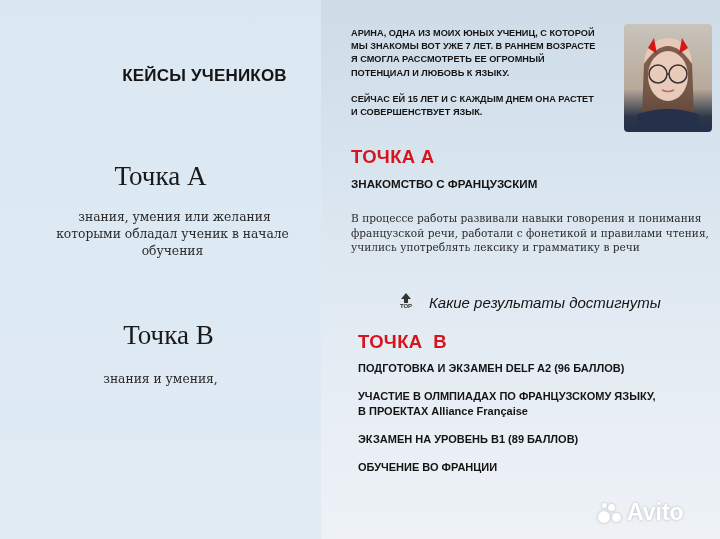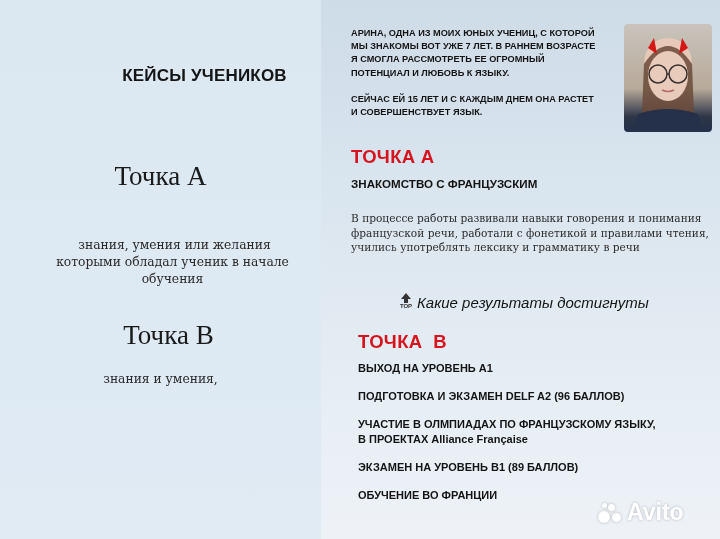--- a/index.html
+++ b/index.html
@@ -44,21 +44,21 @@
     position:absolute; font-size:18.5px; font-weight:bold; color:#d7141e; letter-spacing:0.3px;
   }
   .sub-bold {
     position:absolute; left:351px; font-size:11.6px; font-weight:bold; line-height:15px; color:#141414;
   }
   .body-serif {
     position:absolute; left:351px; top:211px; width:360px;
     font-family:"DejaVu Serif", serif; font-size:10.6px; line-height:14.6px; color:#2c2c2c;
   }
   .results {
-    position:absolute; left:398px; top:293px; display:flex; align-items:center; gap:3px;
+    position:absolute; left:398px; top:293px; display:flex; align-items:center; gap:15px;
   }
   .top-icon { width:16px; height:18px; display:flex; flex-direction:column; align-items:center; }
   .top-icon .arrow { width:0; height:0; border-left:5px solid transparent; border-right:5px solid transparent; border-bottom:6px solid #333; }
   .top-icon .stem { width:4px; height:4px; background:#333; }
   .top-icon .lbl { font-size:6px; font-weight:bold; color:#333; line-height:7px; }
   .results-text { font-size:15px; font-style:italic; color:#151515; }
   .b-list { position:absolute; left:358px; top:361px; width:340px; }
   .b-item {
     font-size:11px; font-weight:bold; line-height:14.5px; color:#141414; margin-bottom:13.5px;
   }
@@ -70,21 +70,21 @@
   .avito-dots span { position:absolute; border-radius:50%; background:#fff; box-shadow:0 0 3px rgba(0,0,0,0.25); }
 </style>
 </head>
 <body>
 
 <div class="left">
   <div class="left-title">КЕЙСЫ УЧЕНИКОВ</div>
 
   <div class="point-heading" style="top:161px;">Точка А</div>
   <div class="point-desc" style="top:209px;">
-    <div style="padding-left:28px;margin-top:28px;">знания, умения или желания</div>
+    <div style="padding-left:28px;">знания, умения или желания</div>
     <div style="padding-left:24px;">которыми обладал ученик в начале обучения</div>
   </div>
 
   <div class="point-heading" style="top:320px;padding-left:16px;box-sizing:border-box;">Точка В</div>
   <div class="point-desc" style="top:371px;">
     <div style="padding-left:0;">знания и умения,</div>
   </div>
 </div>
 
 <div class="right"></div>
@@ -119,21 +119,20 @@
     <div class="arrow"></div>
       <div class="stem"></div>
     <div class="lbl">TOP</div>
   </div>
   <span class="results-text">Какие результаты достигнуты</span>
 </div>
 
 <div class="red-heading" style="left:358px;top:331px;white-space:pre;">ТОЧКА  В</div>
 
 <div class="b-list">
-  <div class="b-item">ВЫХОД НА УРОВЕНЬ А1</div>
   <div class="b-item">ПОДГОТОВКА И ЭКЗАМЕН DELF A2 (96 БАЛЛОВ)</div>
   <div class="b-item" style="width:300px;">УЧАСТИЕ В ОЛМПИАДАХ ПО ФРАНЦУЗСКОМУ ЯЗЫКУ, В ПРОЕКТАХ Alliance Française</div>
   <div class="b-item">ЭКЗАМЕН НА УРОВЕНЬ B1 (89 БАЛЛОВ)</div>
   <div class="b-item">ОБУЧЕНИЕ ВО ФРАНЦИИ</div>
 </div>
 
 <div class="avito">
   <div class="avito-dots">
     <span style="left:0;top:9px;width:12px;height:12px;"></span>
     <span style="left:10px;top:2px;width:7px;height:7px;"></span>

